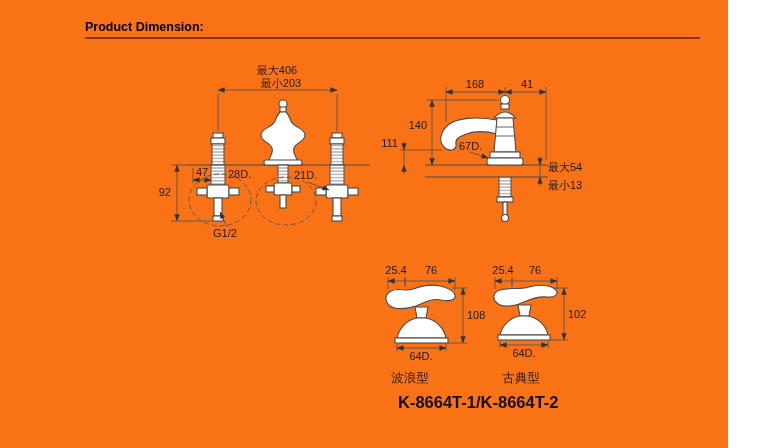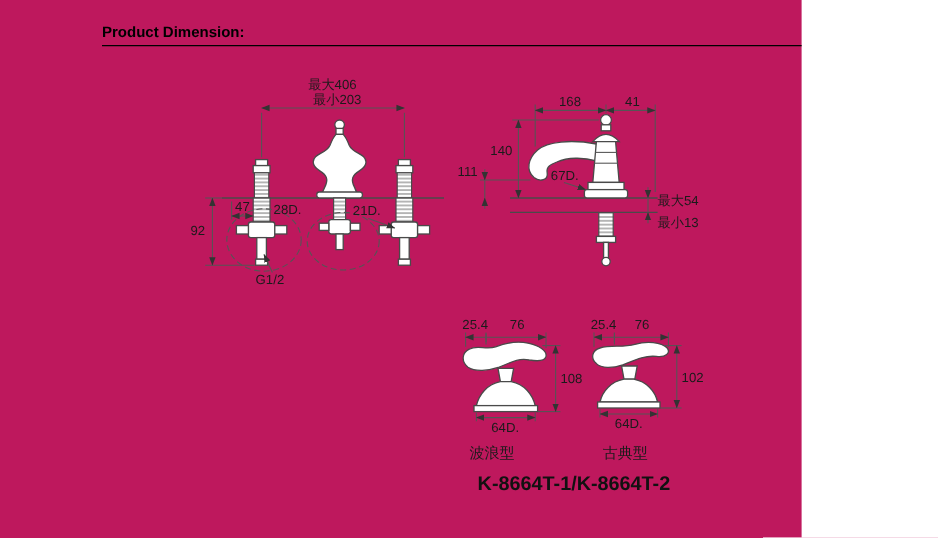--- a/index.html
+++ b/index.html
@@ -1,16 +1,16 @@
 <!DOCTYPE html>
 <html><head>
 <meta charset="utf-8">
 <style>
   html,body{margin:0;padding:0;background:#ffffff;}
-  .page{position:relative;width:668px;height:448px;background:#be185d;overflow:hidden;
+  .page{position:relative;width:728px;height:448px;background:#f97316;overflow:hidden;
         font-family:"Liberation Sans","DejaVu Sans",sans-serif;}
   svg{display:block;}
   svg text{font-family:"Liberation Sans","DejaVu Sans",sans-serif;fill:#1b1b1b;}
   .title{font-size:12.5px;font-weight:700;fill:#000;}
   .dim{font-size:11px;}
   .type{font-size:12.5px;}
   .model{font-size:16.5px;font-weight:700;fill:#111;}
   .ln{stroke:#4a4a4a;stroke-width:1.1;fill:none;}
   .fillw{fill:#fff;stroke:#4a4a4a;stroke-width:1.1;}
   .thin{stroke:#555;stroke-width:0.9;fill:none;}

